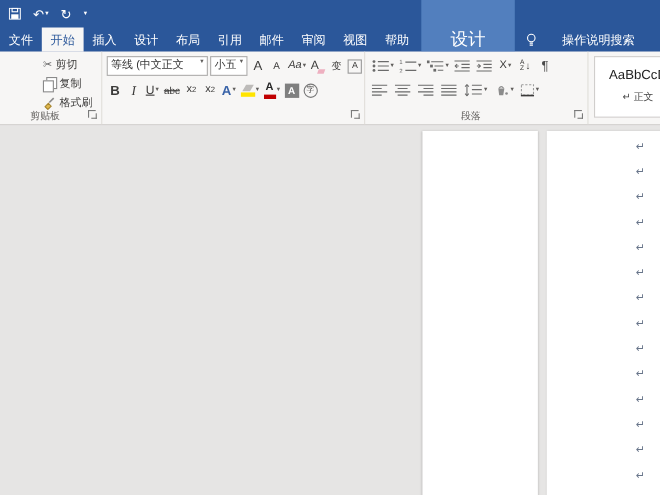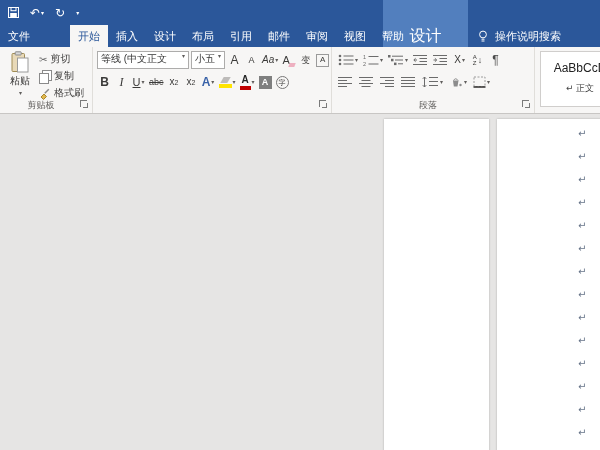--- a/index.html
+++ b/index.html
@@ -10,23 +10,23 @@
   
   .top { position:absolute; left:0; top:0; width:600px; height:47px; background:#2b579a; }
   .ctx-bg { position:absolute; left:383px; top:0; width:85px; height:47px; background:#527fbe; }
   .ctx-title { position:absolute; left:383px; top:0; width:85px; height:25px; display:flex; align-items:center; justify-content:center; color:#fff; font-size:9px; white-space:nowrap; }
   .qat { position:absolute; left:8px; top:0; height:25px; display:flex; align-items:center; gap:11px; color:#fff; }
   .qbtn { display:inline-flex; align-items:center; gap:1px; cursor:pointer; font-size:12px; line-height:1; }
   .qcaret { font-size:6px; }
 
   .tabs { position:absolute; left:0; top:25px; width:600px; height:22px; display:flex; color:#fff; font-size:11px; }
   .tab { padding:0 8px; display:flex; align-items:center; white-space:nowrap; cursor:pointer; }
-  .tab.active { background:#f7f6f5; color:#2b579a;margin-left:32px; }
+  .tab.active { background:#f7f6f5; color:#2b579a; }
   .ctx-tab { position:absolute; left:383px; top:25px; width:85px; height:22px; justify-content:center; color:#fff; padding:0; }
-  .tellme { position:absolute; left:478px; top:25px; height:22px; display:flex; align-items:center; gap:7px; color:#fff; font-size:11px; cursor:pointer; }
+  .tellme { position:absolute; left:478px; top:25px; height:22px; display:flex; align-items:center; gap:23px; color:#fff; font-size:11px; cursor:pointer; }
 
   
   .ribbon { position:absolute; left:0; top:47px; width:600px; height:67px; background:#f7f6f5; border-bottom:1px solid #c8c6c4; }
   .group { position:absolute; top:0; height:66px; border-right:1px solid #e0deda; }
   .g-clip { left:0; width:93px; }
   .g-font { left:93px; width:239px; }
   .g-para { left:332px; width:203px; }
   .g-styles { left:535px; width:65px; border-right:none; overflow:hidden; }
   .glabel { position:absolute; bottom:1px; left:0; right:10px; text-align:center; font-size:9px; color:#605e5c; }
   .launcher { position:absolute; right:3px; bottom:4px; width:9px; height:9px; cursor:pointer; }
@@ -143,29 +143,20 @@
         <circle cx="5" cy="4.5" r="3.4" fill="none" stroke="#fff"></circle>
         <path d="M3.5 9.2h3M3.5 11h3" stroke="#fff"></path>
       </svg>
       <span>操作说明搜索</span>
     </div>
   </div>
 
   <div class="ribbon">
 
     <div class="group g-clip">
-      <div class="paste-btn">
-        <svg width="18" height="22" viewBox="0 0 18 22">
-          <rect x="1" y="2.5" width="12.5" height="18" rx="1" fill="#e8d9b8" stroke="#a08c55"></rect>
-          <rect x="4.2" y="0.8" width="6" height="3.2" rx="0.6" fill="#d8d8d8" stroke="#8a8a8a"></rect>
-          <rect x="6.5" y="7" width="10.5" height="14" fill="#fff" stroke="#9a9a9a"></rect>
-        </svg>
-        <span>粘贴</span>
-        <span class="caret">▾</span>
-      </div>
       <div class="clip-col">
         <div class="clip-item">
           <span style="font-size:10px;color:#666;">✂</span>
           <span>剪切</span>
         </div>
         <div class="clip-item">
           <span class="copy-ic"></span>
           <span>复制</span>
         </div>
         <div class="clip-item">

